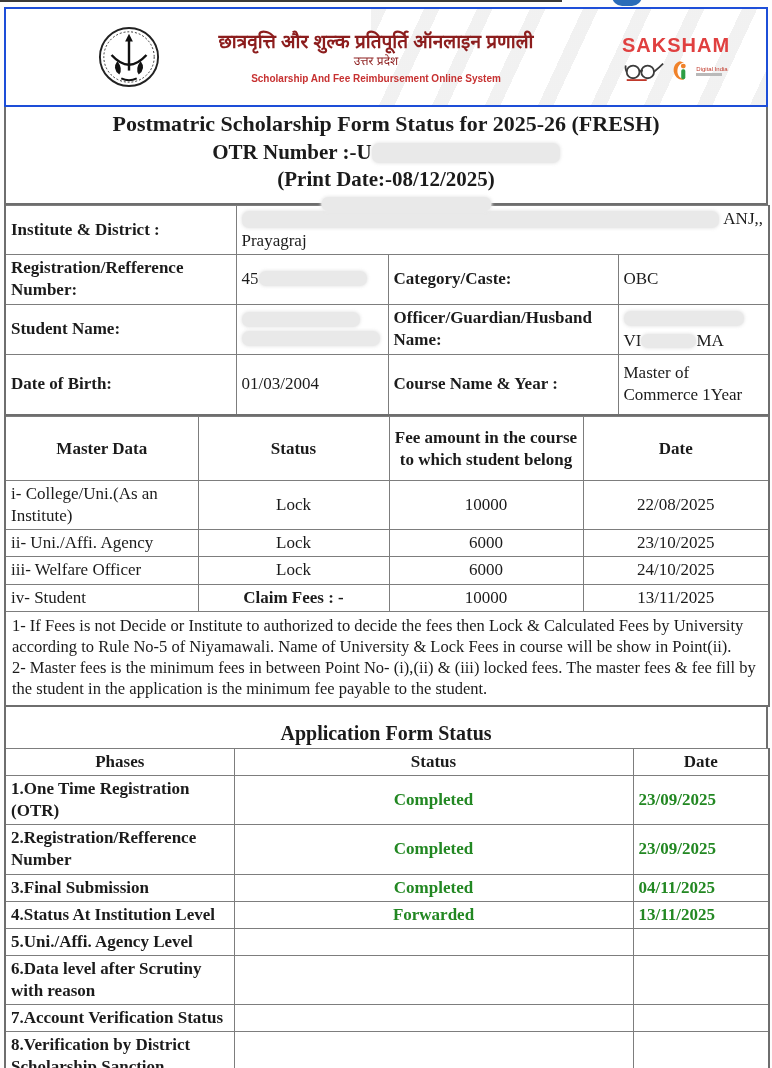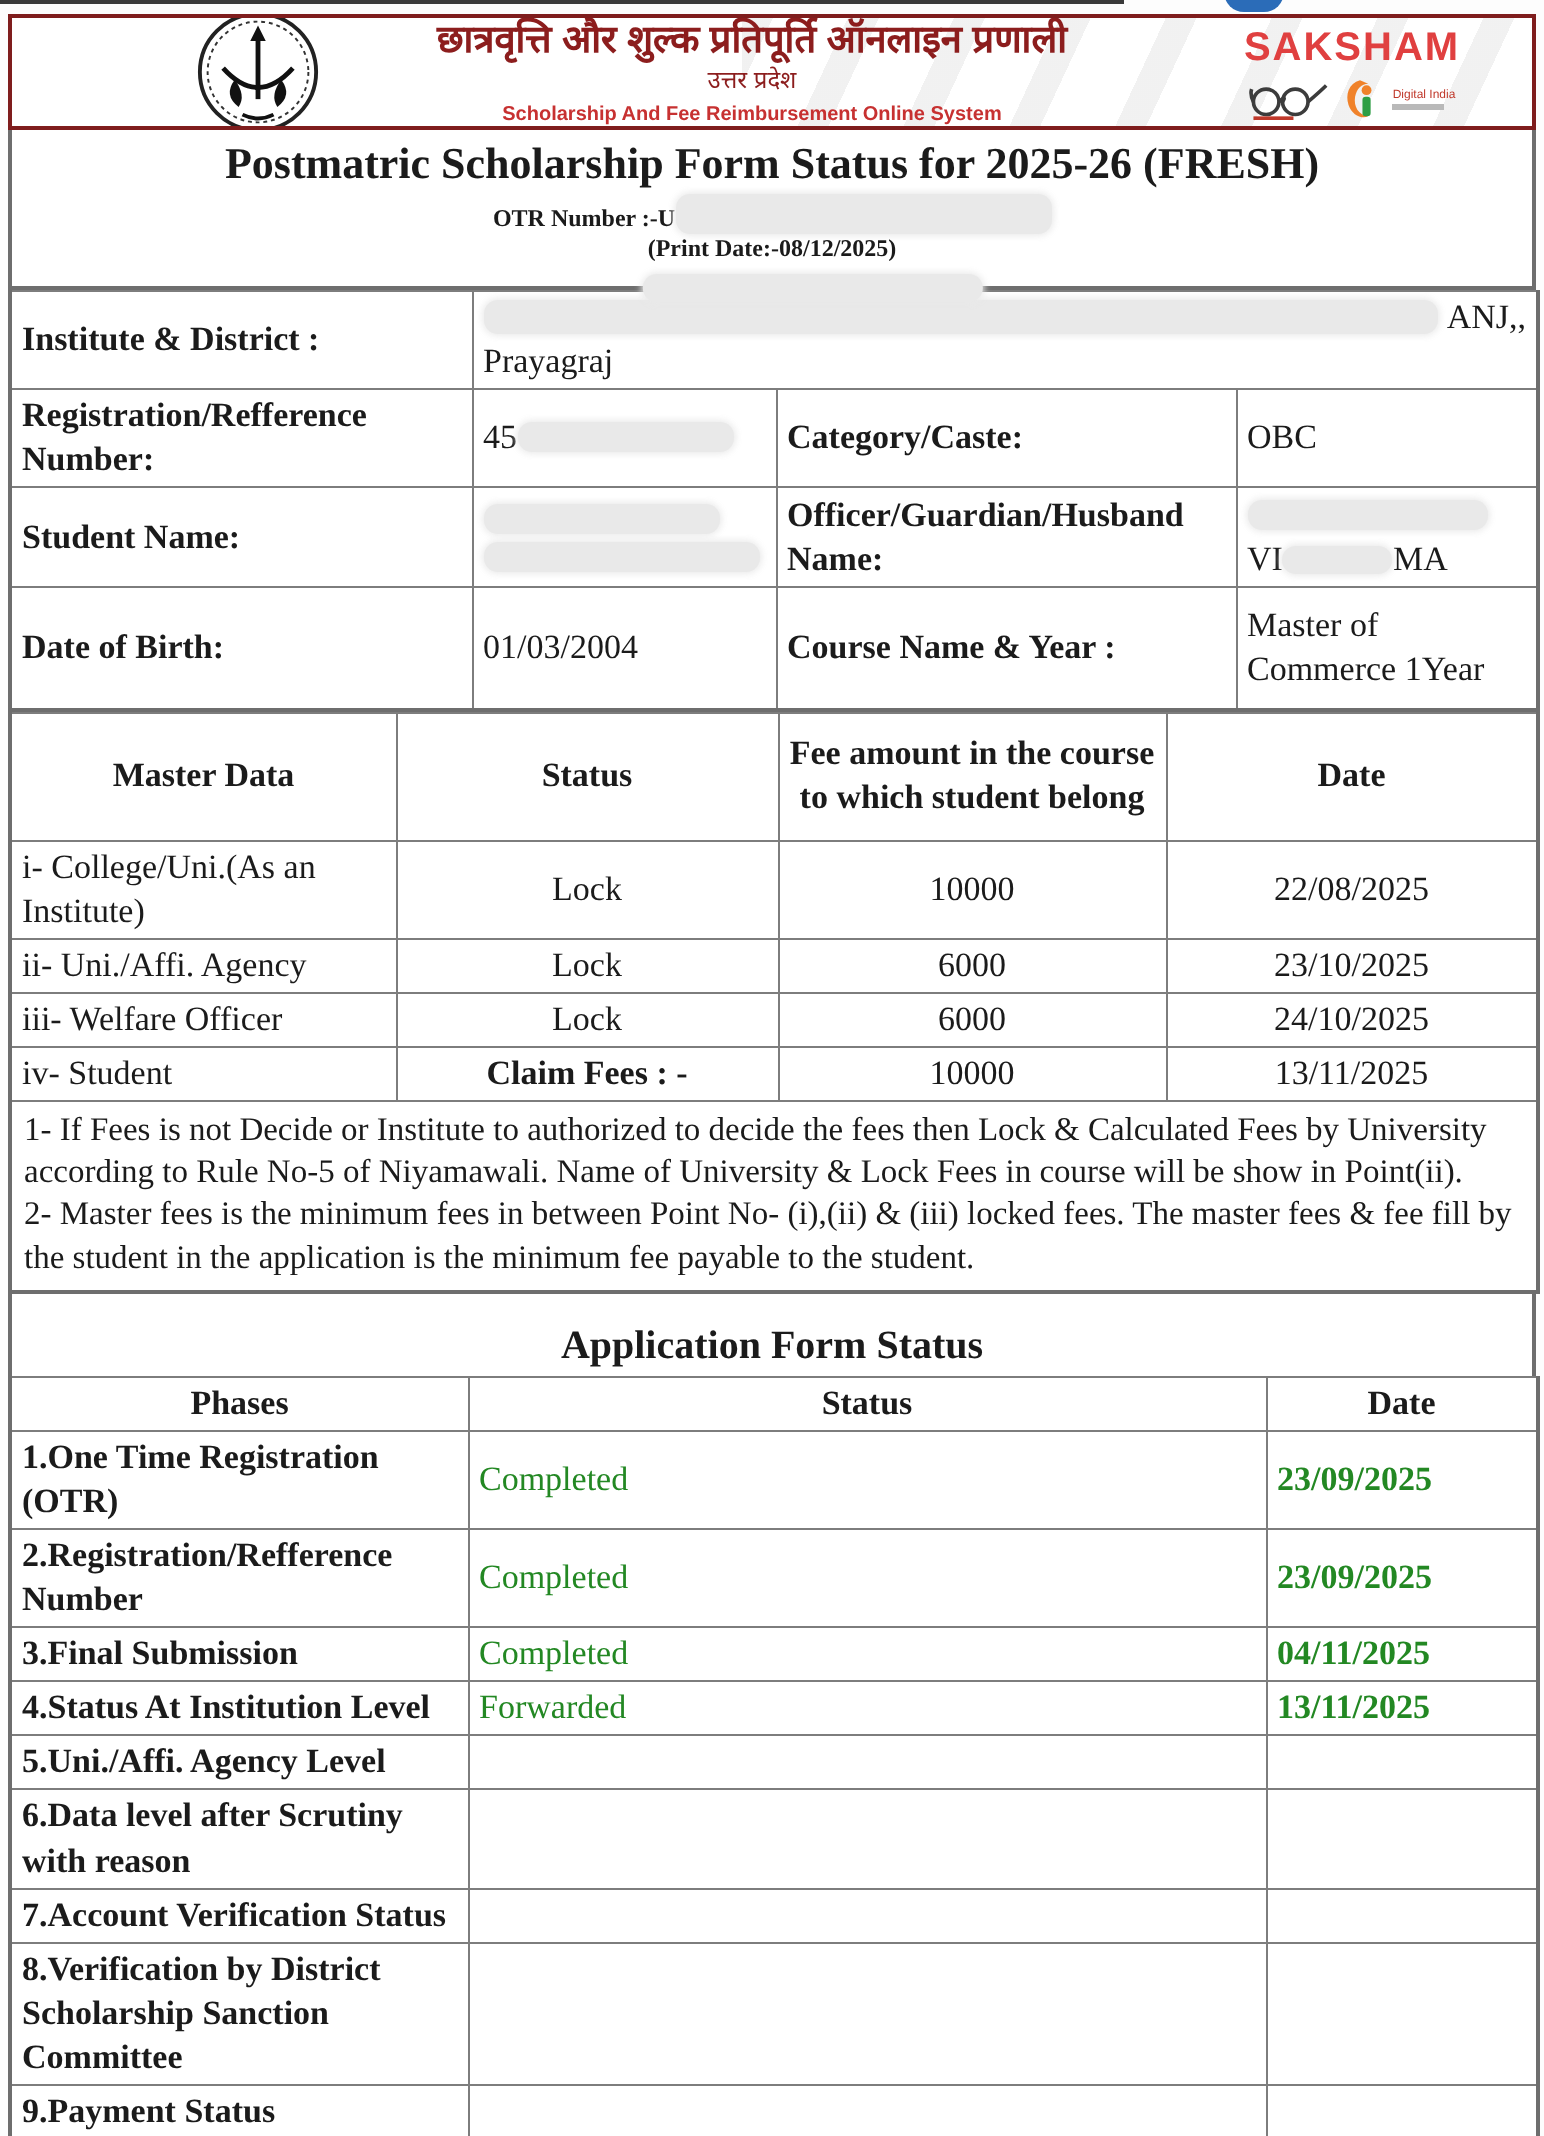--- a/index.html
+++ b/index.html
@@ -10,22 +10,22 @@
     font-family:"Liberation Serif","DejaVu Serif",serif;
     font-size:17px; line-height:1.3;
   }
   .top-line { position:absolute; left:0; top:0; width:562px; height:2px; background:#3a3a3a; }
   .blue-artifact { position:absolute; left:612px; top:-4px; width:30px; height:10px;
     border-radius:0 0 14px 14px; background:#2b6cb8; }
   .doc { position:absolute; left:4px; top:7px; width:764px; }
 
   
   .band {
-    position:relative; border:2px solid #7f1d1d; background:#ffffff;
-    height:58px; display:flex; align-items:center; overflow:hidden;
+    position:relative; border:2px solid #1d4ed8; background:#ffffff;
+    height:100px; display:flex; align-items:center; overflow:hidden;
   }
   .band::after {
     content:""; position:absolute; right:0; top:0; bottom:0; width:52%;
     background:repeating-linear-gradient(115deg, rgba(120,120,120,0.10) 0 14px, rgba(255,255,255,0) 14px 48px);
     pointer-events:none;
   }
   .emblem { margin-left:92px; width:62px; height:62px; flex:0 0 auto; }
   .band-center { flex:1; text-align:center; position:relative; z-index:1; padding-top:2px; }
   .hindi-title { font-family:"Liberation Sans","DejaVu Sans",sans-serif; font-weight:bold;
     font-size:19px; color:#8c1d1d; line-height:1.15; }
@@ -38,21 +38,21 @@
     font-size:20px; color:#e04040; letter-spacing:1px; }
   .logos-row { display:flex; align-items:center; justify-content:center; gap:7px; margin-top:2px; }
   .logo-caption { font-family:"Liberation Sans",sans-serif; font-size:6px; color:#c0392b;
     line-height:1.1; text-align:left; }
   .logo-caption .bar { display:block; width:26px; height:3px; background:#b9b9b9; margin-top:1px; }
 
   
   .titlebox { position:relative; border:2px solid #6e6e6e; border-top:none;
     text-align:center; padding:3px 0 10px; background:#fff; }
   .t1 { font-weight:bold; font-size:22px; }
-  .t2, .t3 { font-weight:bold; font-size:12px; }
+  .t2, .t3 { font-weight:bold; font-size:21px; }
   .t2 .redact { width:188px; height:20px; vertical-align:-4px; }
   .title-bottom-redact { position:absolute; left:50%; transform:translateX(-38%);
     bottom:-8px; width:170px; height:14px; z-index:2; }
 
   
   .redact { display:inline-block; background:#e9e9e9; border-radius:7px;
     box-shadow:0 0 3px 1px rgba(233,233,233,0.9); }
 
   
   table { border-collapse:collapse; width:764px; table-layout:fixed; background:#fff; }
@@ -78,21 +78,21 @@
   .master tbody td { height:23px; }
   .master .cell-center { text-align:center; }
   .master .bold { font-weight:bold; }
   .notes-cell { font-size:16.5px; line-height:1.28; padding:3px 6px 6px; height:auto; }
 
   
   .afs-title { border:2px solid #6e6e6e; border-top:none; border-bottom:none;
     text-align:center; font-weight:bold; font-size:20px; padding:13px 0 2px; background:#fff; }
   .afs th { height:22px; font-weight:bold; text-align:center; }
   .afs td { height:23px; }
-  .afs .cell-status { font-weight:normal; }
+  .afs .cell-status { text-align:center; font-weight:bold; }
   .afs .cell-date { font-weight:bold; }
   .green { color:#238823; }
 
   
   svg { display:block; }
 </style>
 </head>
 <body>
 
 <div class="top-line"></div>

